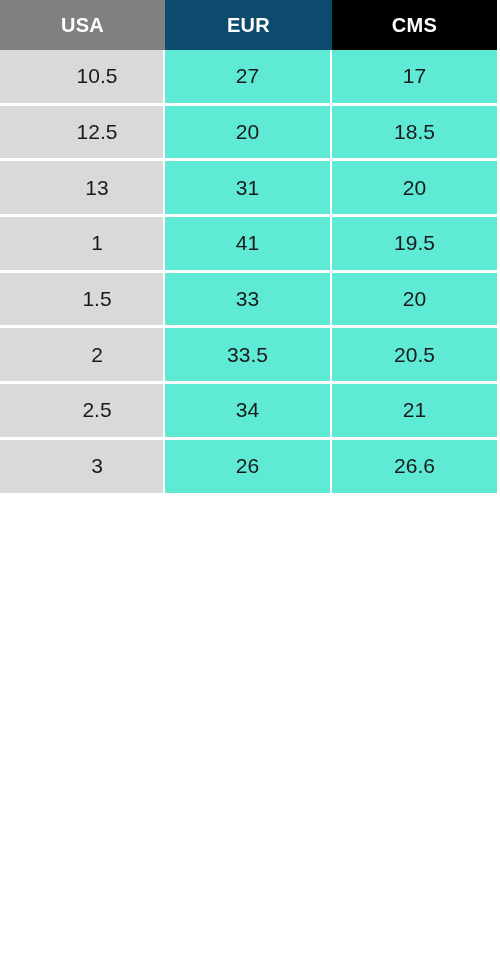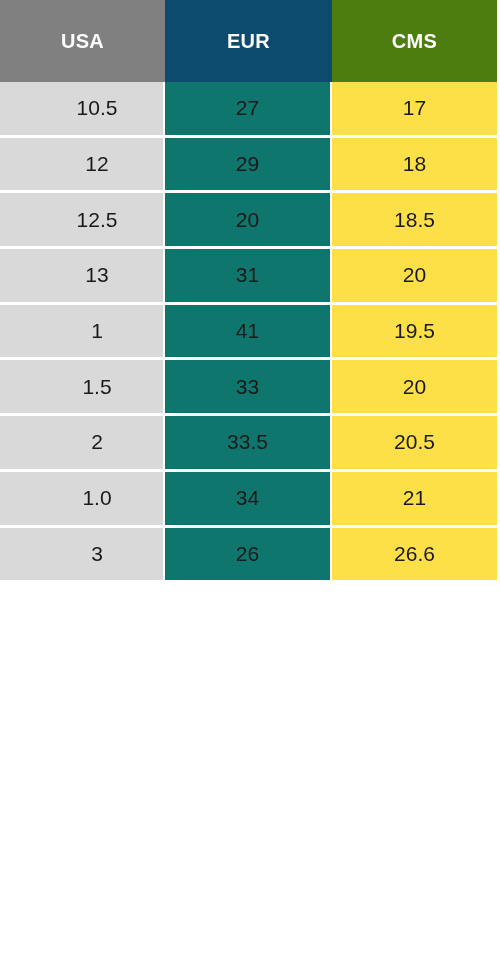--- a/index.html
+++ b/index.html
@@ -18,48 +18,48 @@
     border-collapse: separate;
     border-spacing: 0;
     table-layout: fixed;
   }
   #size-table col.col-usa { width: 165px; }
   #size-table col.col-eur { width: 167px; }
   #size-table col.col-cms { width: 165px; }
 
   #size-table thead th {
     height: 50px;
-    padding: 16px;
+    padding: 0;
     color: #ffffff;
     font-size: 20px;
     font-weight: bold;
     text-align: center;
     vertical-align: middle;
     letter-spacing: 0.3px;
   }
   #size-table thead th.h-usa { background: #808080; }
   #size-table thead th.h-eur { background: #0c4a6e; }
-  #size-table thead th.h-cms { background: #4d7c0f; }
+  #size-table thead th.h-cms { background: #000000; }
 
   #size-table tbody td {
     height: 52.7px;
     padding: 0;
     font-size: 21px;
     color: #1a1a1a;
     text-align: center;
     vertical-align: middle;
     border-bottom: 3px solid #ffffff;
     border-right: 2px solid #ffffff;
   }
   #size-table tbody tr:last-child td {
     border-bottom: none;
   }
   #size-table tbody td.c-usa { background: #d9d9d9; padding-left: 31px; }
-  #size-table tbody td.c-eur { background: #0f766e; margin-top: 14px; }
-  #size-table tbody td.c-cms { background: #fde047; border-right: none; }
+  #size-table tbody td.c-eur { background: #5eead4; margin-top: 14px; }
+  #size-table tbody td.c-cms { background: #5eead4; border-right: none; }
 
   .filler {
     width: 500px;
     height: 348px;
     background: #ffffff;
   }
 </style>
 </head>
 <body>
 
@@ -76,25 +76,20 @@
       <th class="h-cms">CMS</th>
     </tr>
   </thead>
   <tbody>
     <tr>
       <td class="c-usa">10.5</td>
       <td class="c-eur">27</td>
       <td class="c-cms">17</td>
     </tr>
     <tr>
-      <td class="c-usa">12</td>
-      <td class="c-eur">29</td>
-      <td class="c-cms">18</td>
-    </tr>
-    <tr>
       <td class="c-usa">12.5</td>
       <td class="c-eur">20</td>
       <td class="c-cms">18.5</td>
     </tr>
     <tr>
       <td class="c-usa">13</td>
       <td class="c-eur">31</td>
       <td class="c-cms">20</td>
     </tr>
     <tr>
@@ -106,21 +101,21 @@
       <td class="c-usa">1.5</td>
       <td class="c-eur">33</td>
       <td class="c-cms">20</td>
     </tr>
     <tr>
       <td class="c-usa">2</td>
       <td class="c-eur">33.5</td>
       <td class="c-cms">20.5</td>
     </tr>
     <tr>
-      <td class="c-usa">1.0</td>
+      <td class="c-usa">2.5</td>
       <td class="c-eur">34</td>
       <td class="c-cms">21</td>
     </tr>
     <tr>
       <td class="c-usa">3</td>
       <td class="c-eur">26</td>
       <td class="c-cms">26.6</td>
     </tr>
   </tbody>
 </table>

